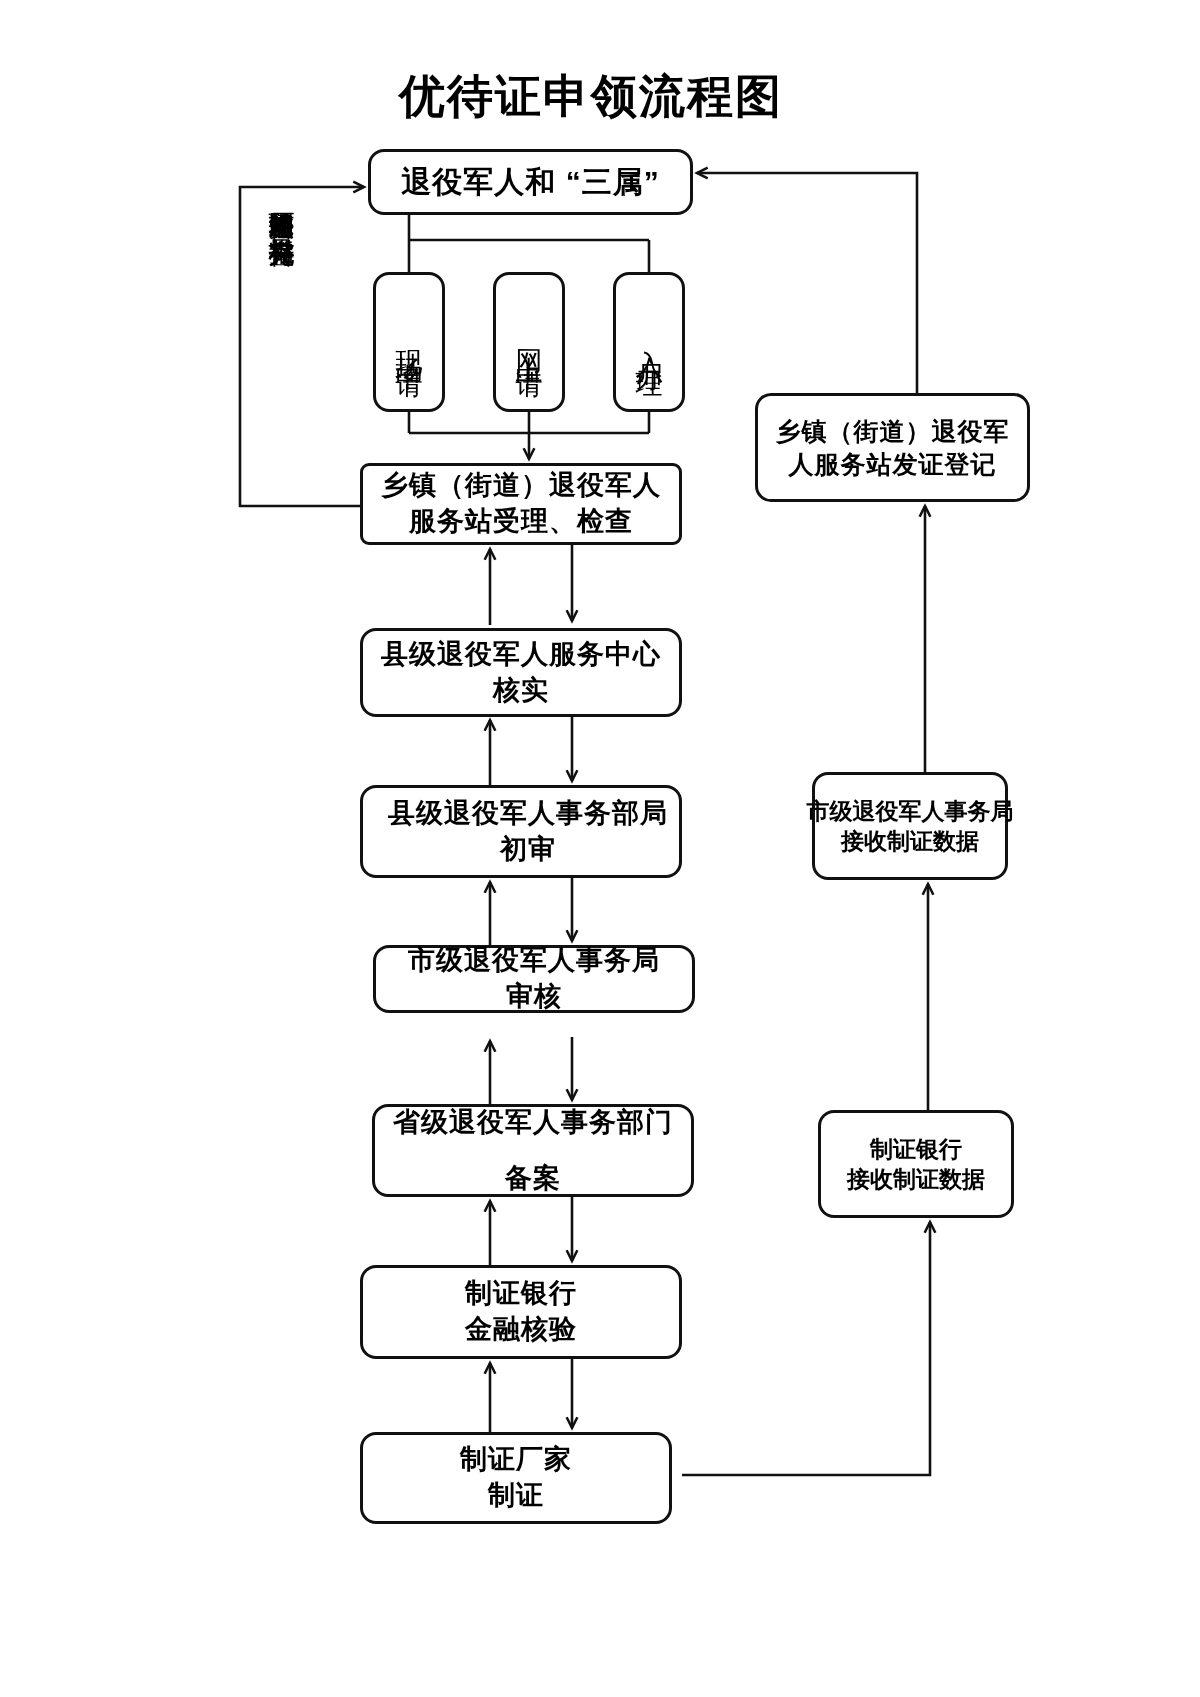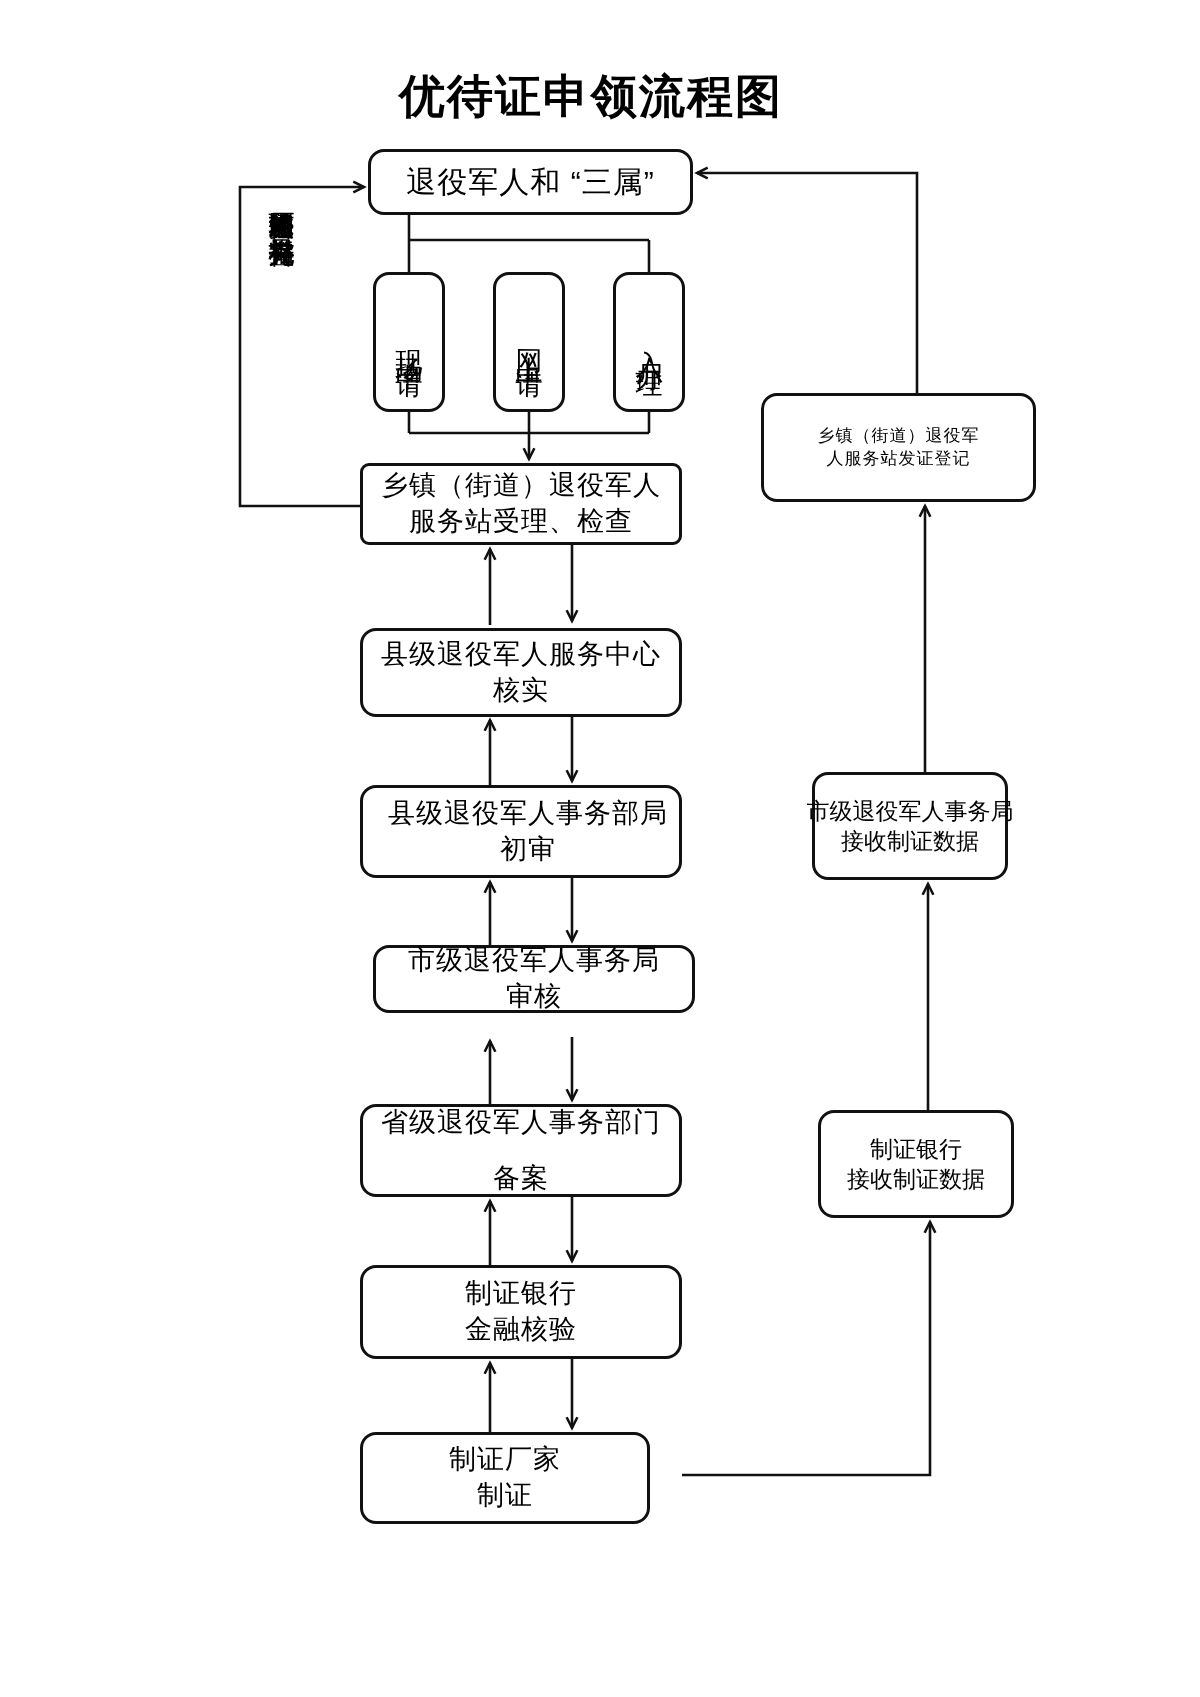--- a/index.html
+++ b/index.html
@@ -18,21 +18,21 @@
     background:#ffffff;
     border:3px solid #111111;
     border-radius:16px;
     box-sizing:border-box;
     display:flex;flex-direction:column;
     align-items:center;justify-content:center;
     text-align:center;
     font-size:27px;line-height:1.32;
     letter-spacing:1px;
   }
-  .box .l{white-space:nowrap;}
+  .box .l{white-space:nowrap;font-weight:bold;}
   .vbox{
     position:absolute;z-index:1;
     background:#ffffff;
     border:3px solid #111111;
     border-radius:16px;
     box-sizing:border-box;
     display:flex;align-items:center;justify-content:center;
     writing-mode:vertical-rl;
     font-size:27px;letter-spacing:7px;
     text-align:center;
@@ -125,36 +125,36 @@
   <div class="box" style="left:360px;top:785px;width:322px;height:93px;padding-left:14px;">
     <div class="l">县级退役军人事务部局</div>
     <div class="l">初审</div>
   </div>
 
   <div class="box" style="left:373px;top:945px;width:322px;height:68px;">
     <div class="l">市级退役军人事务局</div>
     <div class="l">审核</div>
   </div>
 
-  <div class="box" style="left:360px;top:1104px;width:322px;height:93px;gap:20px;">
+  <div class="box" style="left:372px;top:1104px;width:322px;height:93px;gap:20px;">
     <div class="l">省级退役军人事务部门</div>
     <div class="l">备案</div>
   </div>
 
   <div class="box" style="left:360px;top:1265px;width:322px;height:94px;">
     <div class="l">制证银行</div>
     <div class="l">金融核验</div>
   </div>
 
-  <div class="box" style="left:360px;top:1432px;width:290px;height:92px;">
+  <div class="box" style="left:360px;top:1432px;width:312px;height:92px;">
     <div class="l">制证厂家</div>
     <div class="l">制证</div>
   </div>
 
-  <div class="box" style="left:755px;top:393px;width:275px;height:109px;font-size:17px;margin-left:6px;">
+  <div class="box" style="left:755px;top:393px;width:275px;height:109px;font-size:25px;">
     <div class="l">乡镇（街道）退役军</div>
     <div class="l">人服务站发证登记</div>
   </div>
 
   <div class="box" style="left:812px;top:772px;width:196px;height:108px;font-size:23px;letter-spacing:0;">
     <div class="l">市级退役军人事务局</div>
     <div class="l">接收制证数据</div>
   </div>
 
   <div class="box" style="left:818px;top:1110px;width:196px;height:108px;font-size:23px;letter-spacing:0;">

